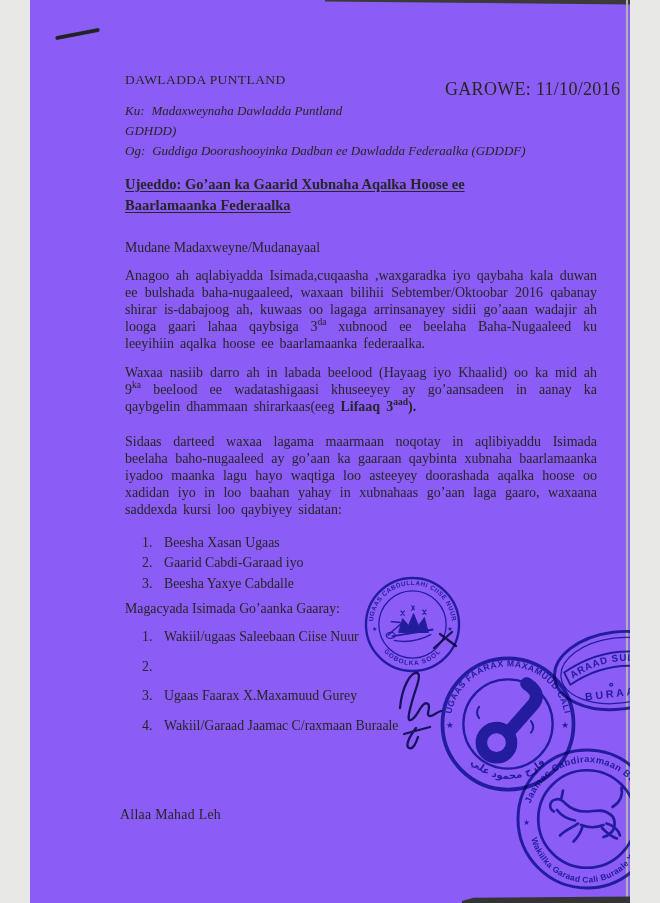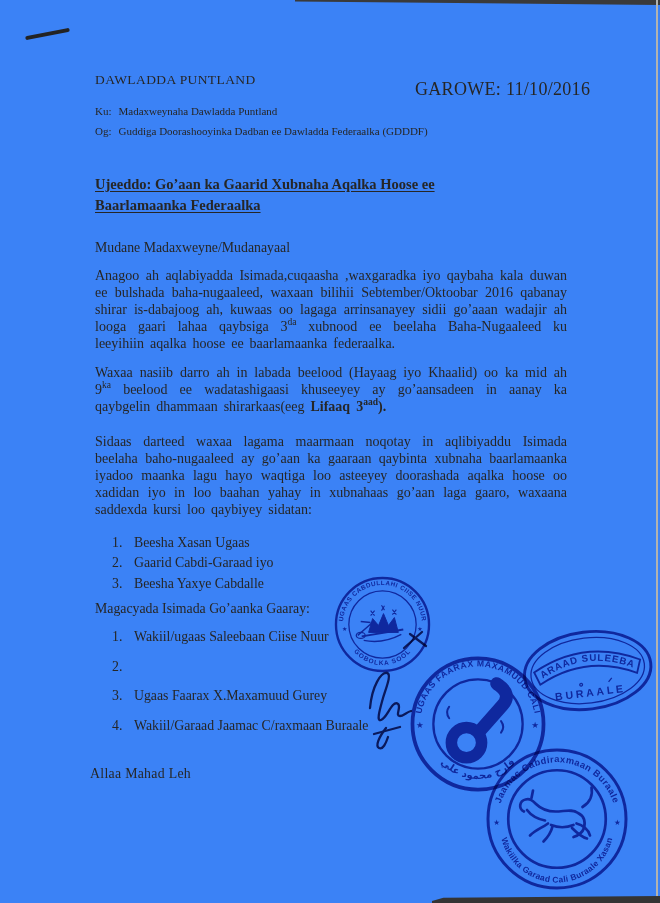--- a/index.html
+++ b/index.html
@@ -1,34 +1,34 @@
 <!DOCTYPE html>
 <html><head>
 <meta charset="utf-8">
 <style>
   html,body{margin:0;padding:0;background:#e8e8e6;}
   .page{
-    position:relative;width:660px;height:903px;background:#3b82f6;
+    position:relative;width:600px;height:903px;background:#8b5cf6;
     font-family:"Liberation Serif",serif;color:#262626;overflow:hidden;
     margin:0 auto;
   }
   .abs{position:absolute;}
   
   .artifact-top{top:0;left:295px;width:365px;height:5px;background:#3a3a3a;
     clip-path:polygon(0 0,100% 0,100% 100%,0 30%);}
   .artifact-right{top:0;right:2px;width:2px;height:100%;background:#b3b3b0;}
   .artifact-bottom{bottom:0;left:432px;width:228px;height:7px;background:#343434;
     clip-path:polygon(0 70%,5% 25%,100% 0,100% 100%,0 100%);}
   .pen-mark{left:25px;top:32px;width:45px;height:4px;background:#232323;
     border-radius:3px;transform:rotate(-11deg);}
   
   .org{left:95px;top:72px;font-size:13.5px;letter-spacing:.4px;}
   .dateline{left:415px;top:79px;font-size:18px;letter-spacing:.3px;}
   
-  .recipients{left:95px;top:101px;width:480px;font-size:11px;line-height:20px;}
+  .recipients{left:95px;top:101px;width:480px;font-size:13px;line-height:20px;font-style:italic;}
   .prefix{display:inline-block;margin-right:7px;}
   .prefix:empty{margin-right:0;}
   
   .subject{left:95px;top:174px;width:490px;font-size:14.5px;font-weight:bold;
     line-height:21px;}
   .subject span{text-decoration:underline;text-underline-offset:2px;}
   .salutation{left:95px;top:240px;font-size:13.8px;}
   
   .para{left:95px;width:472px;font-size:14px;line-height:17px;
     text-align:justify;word-spacing:2.5px;}
@@ -37,21 +37,21 @@
   .p3{top:433px;}
   sup{font-size:68%;vertical-align:super;line-height:0;}
   
   .nlist{left:112px;width:420px;font-size:13.8px;}
   .l1{top:533px;line-height:20.4px;}
   .l2{top:629px;}
   .l2 .li{margin-bottom:13.5px;}
   .li{display:flex;}
   .num{width:22px;flex:0 0 22px;}
   .signers-title{left:95px;top:601px;font-size:13.8px;}
-  .closing{left:90px;top:766px;font-size:13.8px;letter-spacing:.3px;}
+  .closing{left:90px;top:807px;font-size:13.8px;letter-spacing:.3px;}
   
   .stamp{mix-blend-mode:multiply;opacity:.92;}
   .st-crown{left:333px;top:575px;}
   .st-seal{left:406px;top:652px;}
   .st-oval{left:519px;top:627px;transform:rotate(-7deg);}
   .st-horse{left:482px;top:744px;}
   .signature{left:352px;top:628px;mix-blend-mode:multiply;opacity:.95;}
 </style>
 </head>
 <body>
@@ -61,20 +61,21 @@
   <div class="abs artifact-top"></div>
   <div class="abs artifact-right"></div>
   <div class="abs artifact-bottom"></div>
   <div class="abs pen-mark"></div>
 
   <div class="abs org">DAWLADDA PUNTLAND</div>
   <div class="abs dateline">GAROWE: 11/10/2016</div>
 
   <div class="abs recipients">
     <div><span class="prefix">Ku:</span><span>Madaxweynaha Dawladda Puntland</span></div>
+    <div><span class="prefix"></span><span>GDHDD)</span></div>
     <div><span class="prefix">Og:</span><span>Guddiga Doorashooyinka Dadban ee Dawladda Federaalka (GDDDF)</span></div>
   </div>
 
   <div class="abs subject">
     <span>Ujeeddo: Go’aan ka Gaarid Xubnaha Aqalka Hoose ee</span><br>
     <span>Baarlamaanka Federaalka</span>
   </div>
 
   <div class="abs salutation">Mudane Madaxweyne/Mudanayaal</div>
 

